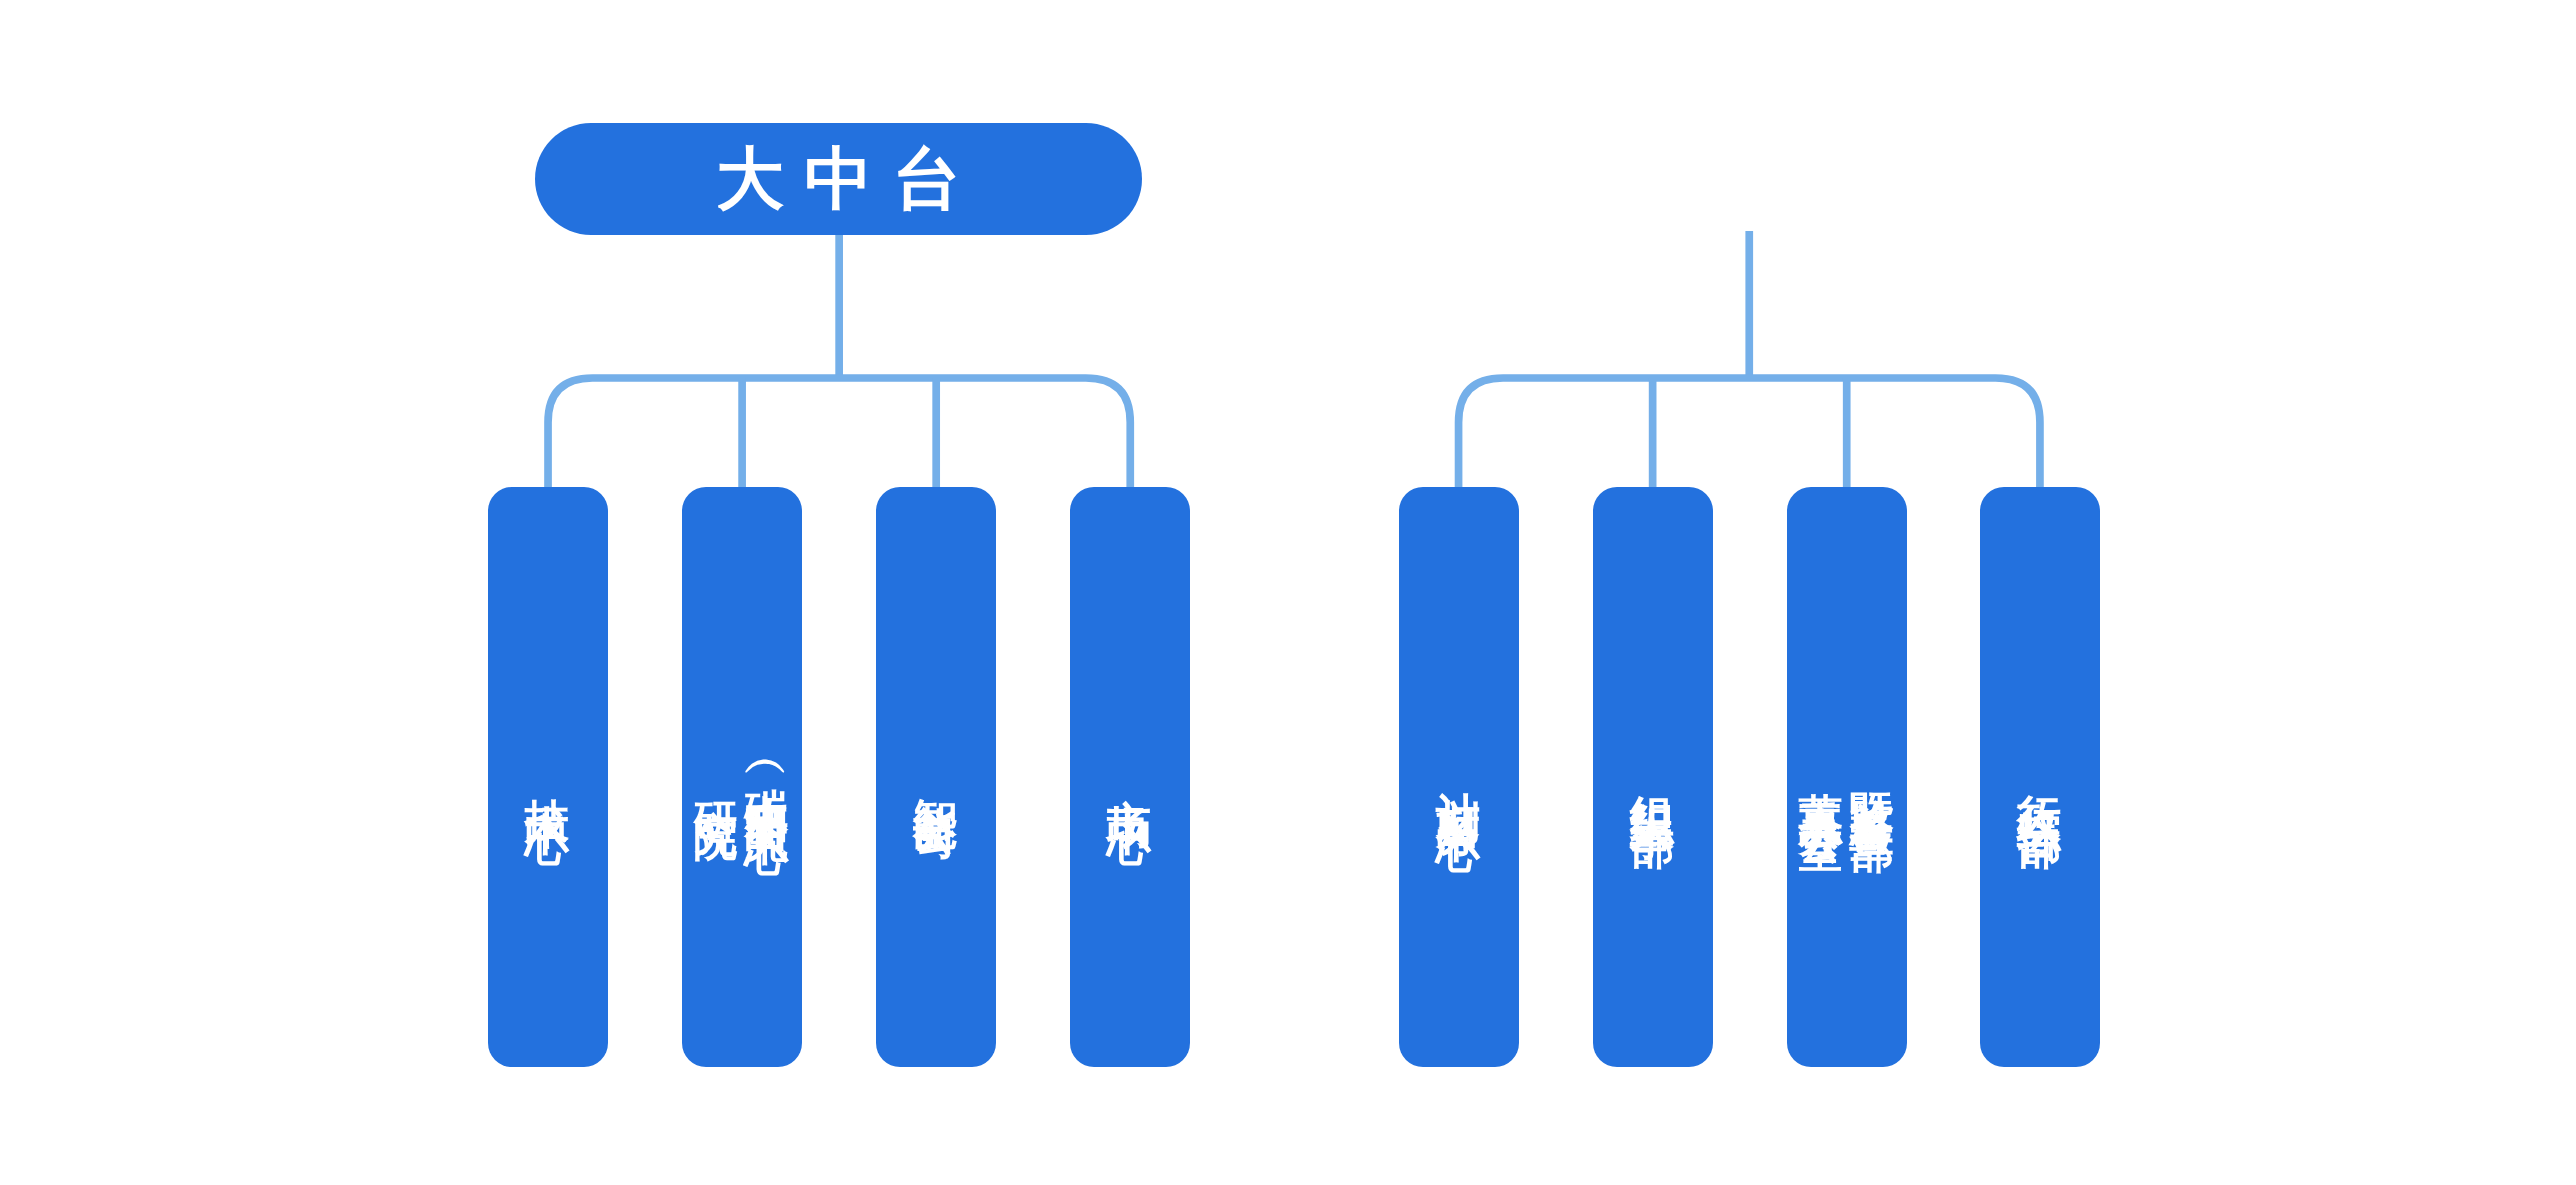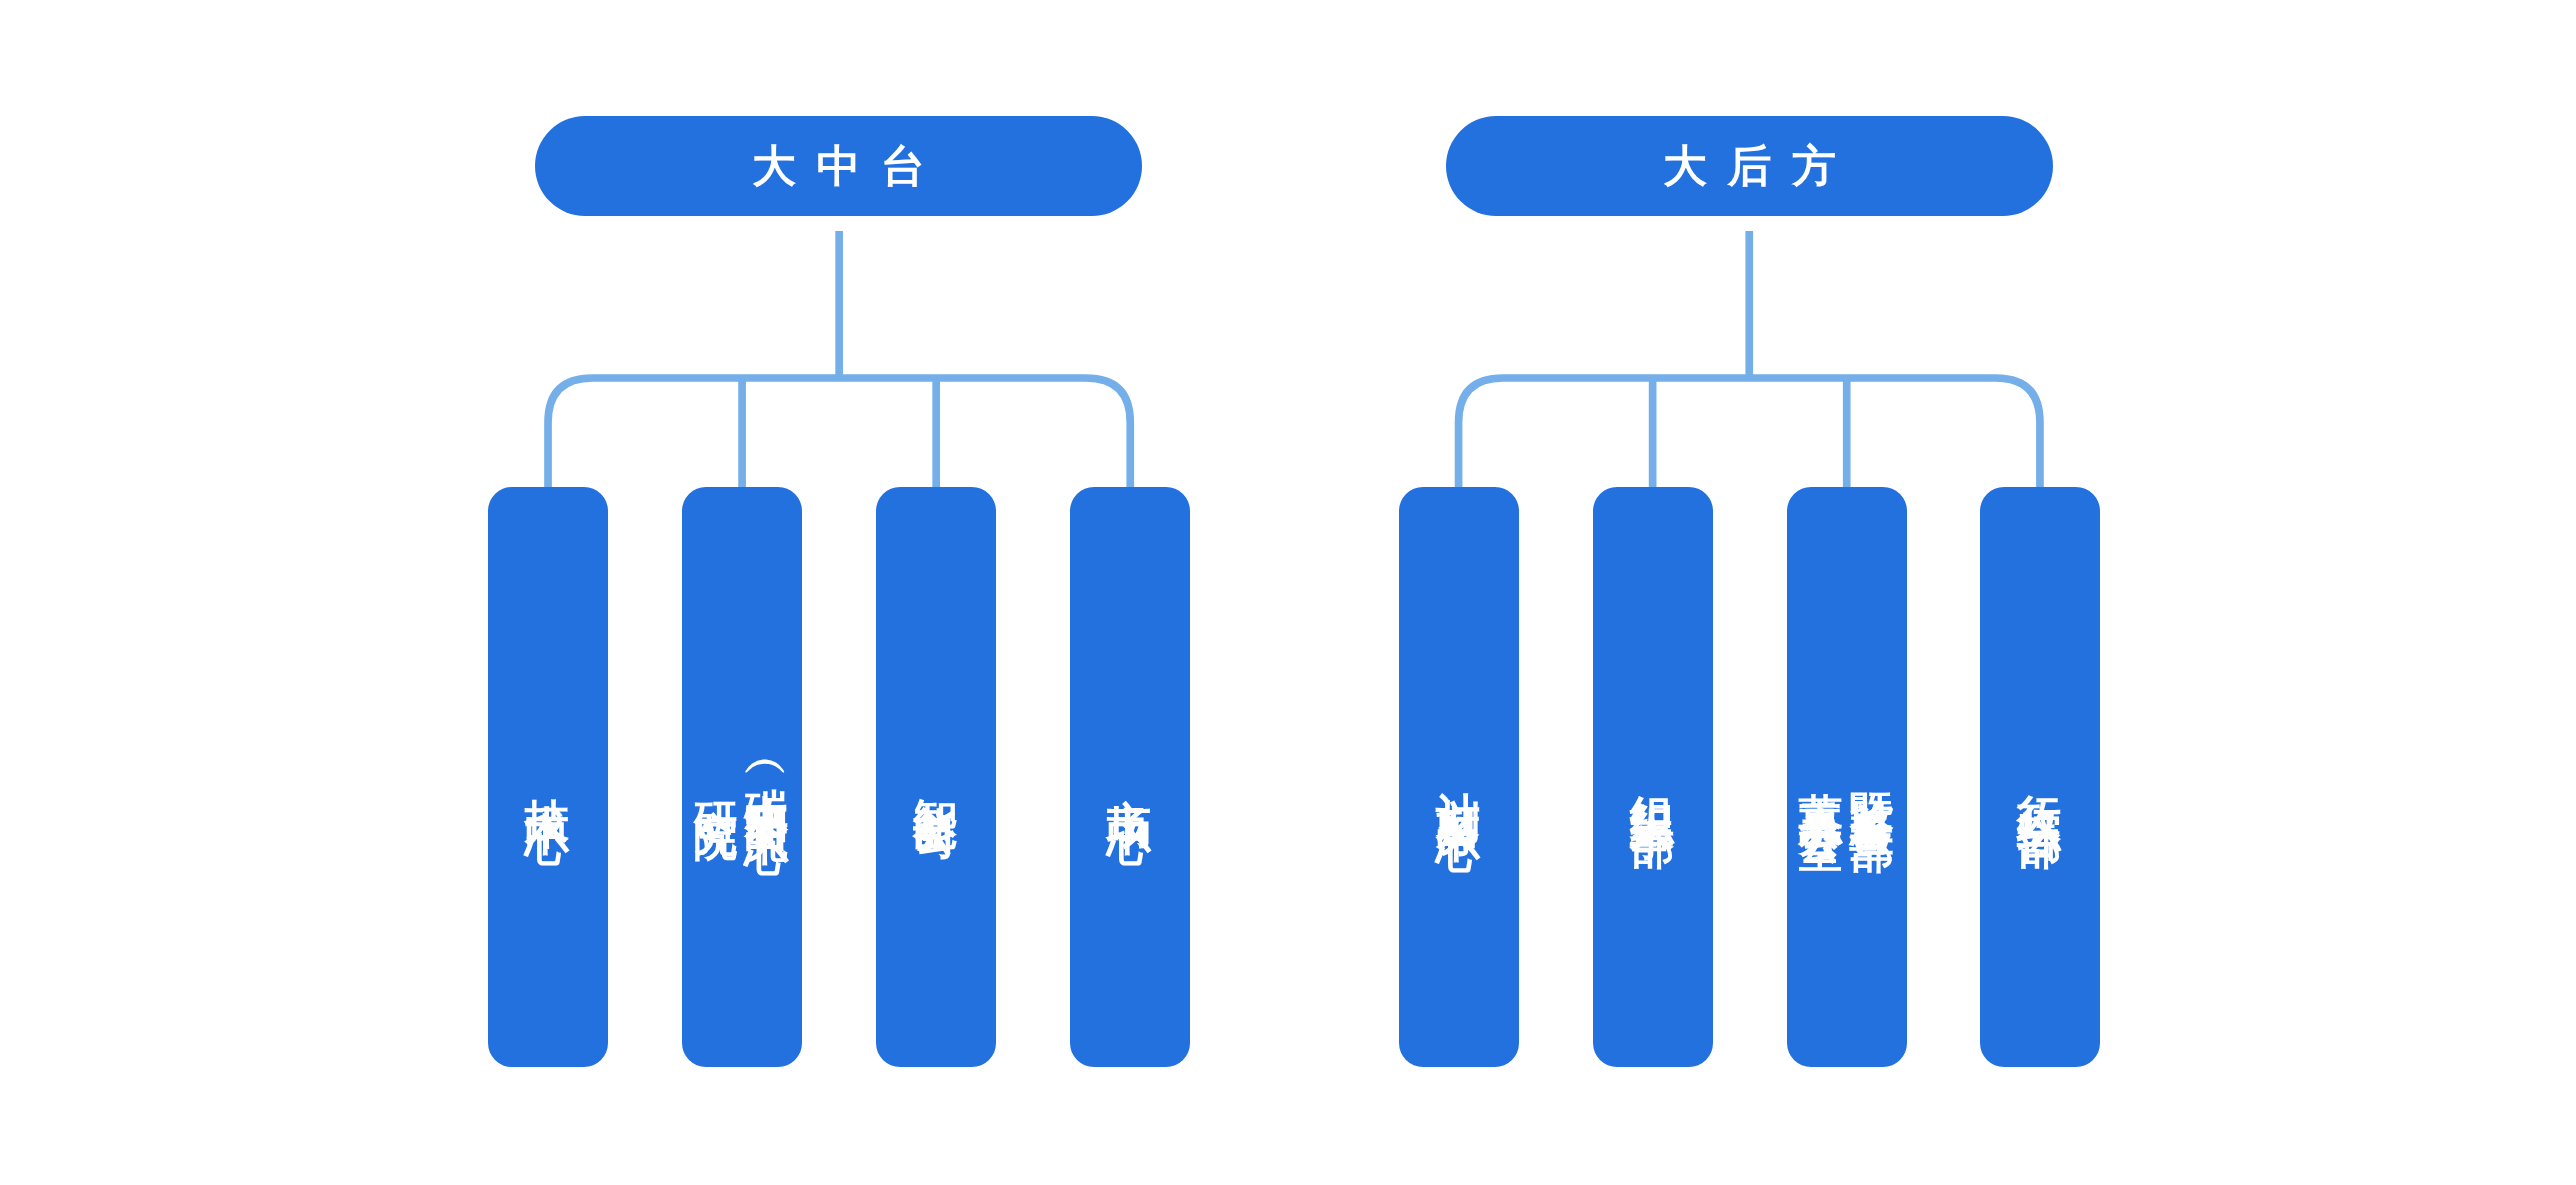--- a/index.html
+++ b/index.html
@@ -21,31 +21,31 @@
     top: 0;
   }
   .connectors path {
     fill: none;
     stroke: var(--connector-color, #74AFE9);
     stroke-width: 9;
     stroke-linecap: butt;
   }
   .pill {
     position: absolute;
-    top: 116px;
+    top: 123px;
     width: 607px;
-    height: 100px;
+    height: 112px;
     box-sizing: border-box;
     background: var(--node-fill, #2371DE);
     border-radius: 60px;
     color: var(--node-text, #ffffff);
     display: flex;
     align-items: center;
     justify-content: center;
-    font-size: 44px;
+    font-size: 68px;
     font-weight: 700;
     letter-spacing: 20.5px;
     padding-left: 20.5px;
   }
   .dept {
     position: absolute;
     top: 487px;
     width: 120px;
     height: 580px;
     background: var(--node-fill, #2371DE);
@@ -96,21 +96,20 @@
     <span class="label">研究院
 （碳中和研究中心）</span>
   </div>
   <div class="dept" style="left:876px">
     <span class="label">智能公司</span>
   </div>
   <div class="dept" style="left:1070px">
     <span class="label">市场中心</span>
   </div>
 
-  <div class="pill" style="left:1446px">大后方</div>
 
   <div class="dept" style="left:1399px">
     <span class="label">计划财务中心</span>
   </div>
   <div class="dept" style="left:1593px">
     <span class="label">组织人事部</span>
   </div>
   <div class="dept" style="left:1787px">
     <span class="label">董事会办公室
 暨监督检查部</span>

